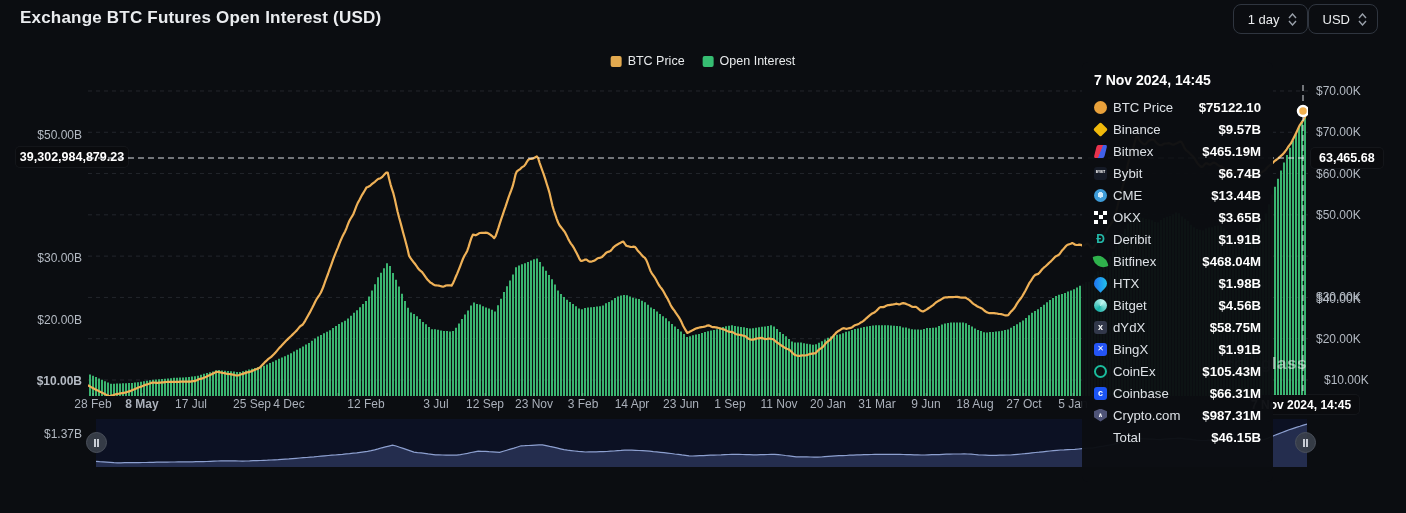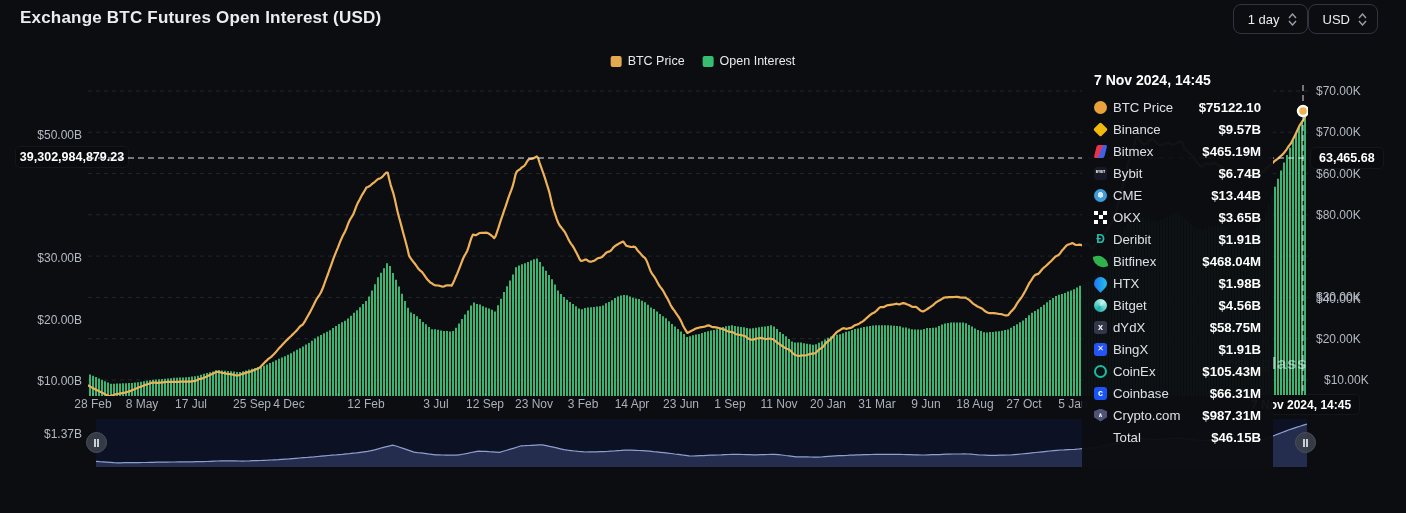--- a/index.html
+++ b/index.html
@@ -141,36 +141,36 @@
         <circle cx="1215" cy="26.119520000000023" r="5" fill="#f2b04e" stroke="#ffffff" stroke-width="2.5"></circle>
       </g>
     </svg>
 
   <div class="watermark">coinglass</div>
 
   <div id="yticks-left">
       <div class="ytick left" style="top: 91px;">$50.00B</div>
       <div class="ytick left" style="top: 214px;">$30.00B</div>
       <div class="ytick left" style="top: 275.5px;">$20.00B</div>
-      <div class="ytick left" style="top: 337px;">$10.00B</div>
+      <div class="ytick left" style="top: 337px; font-weight: bold;">$10.00B</div>
       <div class="ytick left" style="top: 390.075px;">$1.37B</div>
     </div>
   <div id="yticks-right">
       <div class="ytick right" style="top: 90.97px;">$70.00K</div>
       <div class="ytick right" style="top: 132.26px;">$70.00K</div>
       <div class="ytick right" style="top: 173.55px;">$60.00K</div>
-      <div class="ytick right" style="top: 214.84px;">$80.00K</div>
+      <div class="ytick right" style="top: 214.84px;">$50.00K</div>
       <div class="ytick right" style="top: 259px; margin-top: 40px;">$40.00K</div>
       <div class="ytick right" style="top: 297.42px;">$30.00K</div>
       <div class="ytick right" style="top: 338.71px;">$20.00K</div>
       <div class="ytick right" style="top: 380px; margin-left: 8px;">$10.00K</div>
     </div>
   <div id="xticks">
       <div class="xtick" style="left: 93px;">28 Feb</div>
-      <div class="xtick" style="left: 142px;">8 May</div>
+      <div class="xtick" style="left: 142px; font-weight: bold;">8 May</div>
       <div class="xtick" style="left: 191px;">17 Jul</div>
       <div class="xtick" style="left: 252px;">25 Sep</div>
       <div class="xtick" style="left: 289px;">4 Dec</div>
       <div class="xtick" style="left: 338px; margin-left: 28px;">12 Feb</div>
       <div class="xtick" style="left: 387px; margin-top: 43px;">23 Apr</div>
       <div class="xtick" style="left: 436px;">3 Jul</div>
       <div class="xtick" style="left: 485px;">12 Sep</div>
       <div class="xtick" style="left: 534px;">23 Nov</div>
       <div class="xtick" style="left: 583px;">3 Feb</div>
       <div class="xtick" style="left: 632px;">14 Apr</div>

